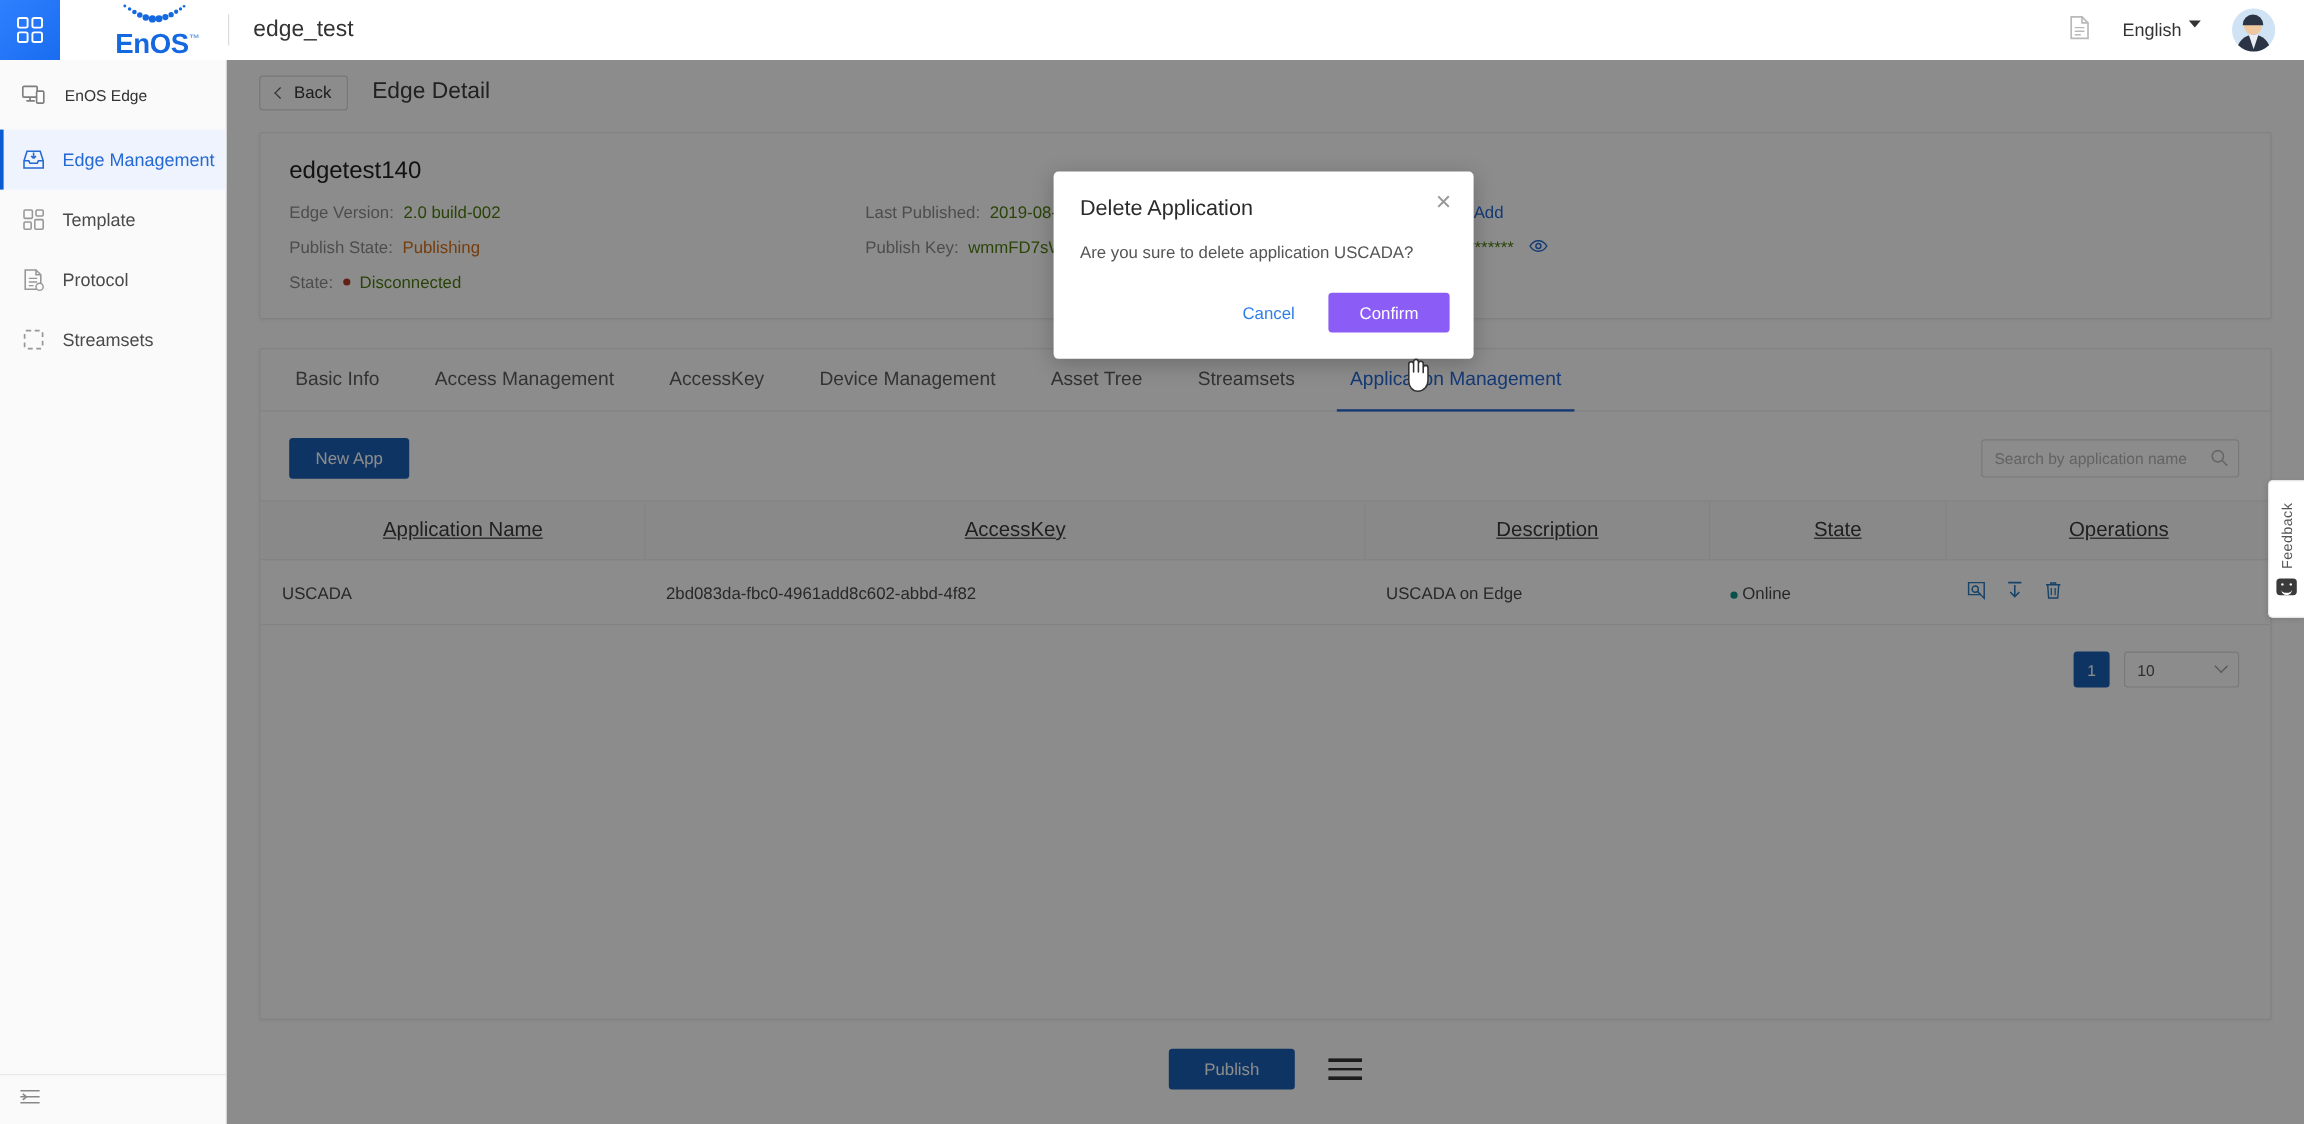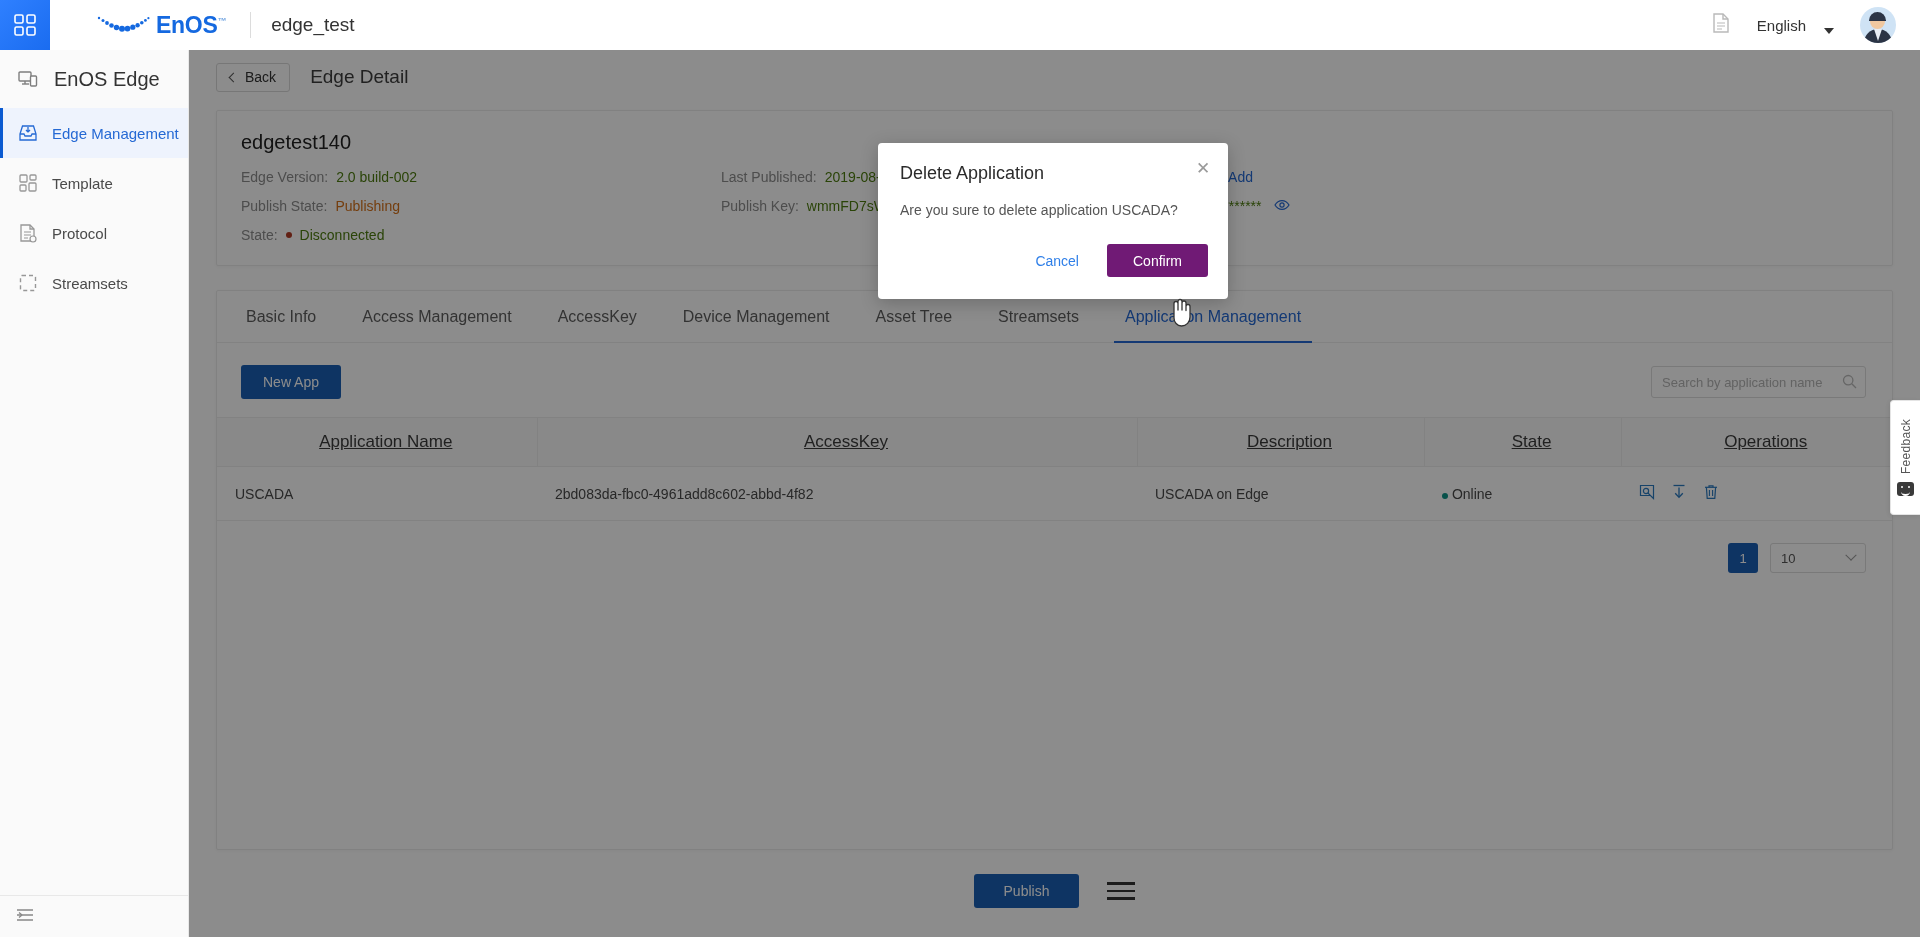--- a/index.html
+++ b/index.html
@@ -17,33 +17,33 @@
     background: #ffffff; display: flex; align-items: center;
     z-index: 30;
   }
   .grid-launcher {
     width: 50px; height: 50px;
     background: linear-gradient(135deg, #2f80ff 0%, #1a6cf0 100%);
     display: flex; align-items: center; justify-content: center;
     cursor: pointer; flex: 0 0 50px;
   }
   .grid-launcher svg { display: block; }
-  .brand { display: flex; align-items: center; margin-left: 46px; }
+  .brand { display: flex; align-items: center; margin-left: 46px; flex-direction: column; }
   .brand-swoosh { width: 56px; height: 22px; margin-right: 4px; }
   .brand-text { font-size: 23px; font-weight: bold; letter-spacing: -0.3px; }
   .brand-en { color: #1569e0; }
   .brand-tm { font-size: 9px; vertical-align: super; color: #6ea2e0; }
   .top-divider { width: 1px; height: 26px; background: #dcdcdc; margin: 0 20px 0 24px; }
   .proj-name { font-size: 19px; color: #333; }
   .topbar-right {
     margin-left: auto; display: flex; align-items: center; gap: 26px;
     padding-right: 24px;
   }
   .doc-icon { cursor: pointer; opacity: .6; }
-  .lang { font-size: 15px; color: #333; cursor: pointer; display: flex; align-items: flex-end; gap: 18px; }
+  .lang { font-size: 15px; color: #333; cursor: pointer; display: flex; align-items: flex-start; gap: 6px; }
   .caret-down {
     width: 0; height: 0; border-left: 5px solid transparent;
     border-right: 5px solid transparent; border-top: 6px solid #333;
   }
   .avatar {
     width: 36px; height: 36px; border-radius: 50%;
     background: #cfe3f5; overflow: hidden; position: relative; cursor: pointer;
   }
   .av-head { position: absolute; width: 15px; height: 15px; border-radius: 50%;
     background: #f0c8a0; left: 10px; top: 7px; }
@@ -58,21 +58,21 @@
   
   .sidebar {
     position: absolute; top: 50px; left: 0; width: 189px; height: 887px;
     background: #fafafa; border-right: 1px solid #e8e8e8; z-index: 20;
   }
   .side-item {
     display: flex; align-items: center; height: 50px; padding-left: 18px;
     font-size: 15px; color: #4a4a4a; cursor: pointer; position: relative;
     gap: 14px;
   }
-  .side-item.header { color: #333; font-size: 20px; height: 58px; cursor: default; gap: 16px; }
+  .side-item.header { color: #333; font-size: 13px; height: 58px; cursor: default; gap: 16px; }
   .side-item.active { background: #eef3fd; color: #2569d4; }
   .side-item.active::before {
     content: ""; position: absolute; left: 0; top: 0;
     width: 3px; height: 100%; background: #0a5ad1;
   }
   .side-ico { width: 20px; height: 20px; flex: 0 0 20px; opacity: .75; }
   .side-item.active .side-ico { opacity: 1; }
   .sidebar-collapse {
     position: absolute; bottom: 0; left: 0; width: 189px; height: 42px;
     border-top: 1px solid #e8e8e8; display: flex; align-items: center;
@@ -241,21 +241,21 @@
   .modal-body { padding: 18px 22px 26px 22px; font-size: 14px; color: #555; }
   .modal-foot {
     display: flex; justify-content: flex-end; align-items: center; gap: 14px;
     padding: 0 20px 22px 20px;
   }
   .btn-link {
     background: none; border: none; color: #2f7fe8; font-size: 14px;
     cursor: pointer; padding: 7px 14px; font-family: inherit;
   }
   .btn-confirm {
-    background: #701a75; border: none; color: #fff; font-size: 14px;
+    background: #8b5cf6; border: none; color: #fff; font-size: 14px;
     border-radius: 3px; height: 33px; padding: 0 26px; cursor: pointer;
     font-family: inherit;
   }
 
   
   .cursor {
     position: absolute; left: 1168px; top: 297px; z-index: 60;
     pointer-events: none;
   }
 </style>

